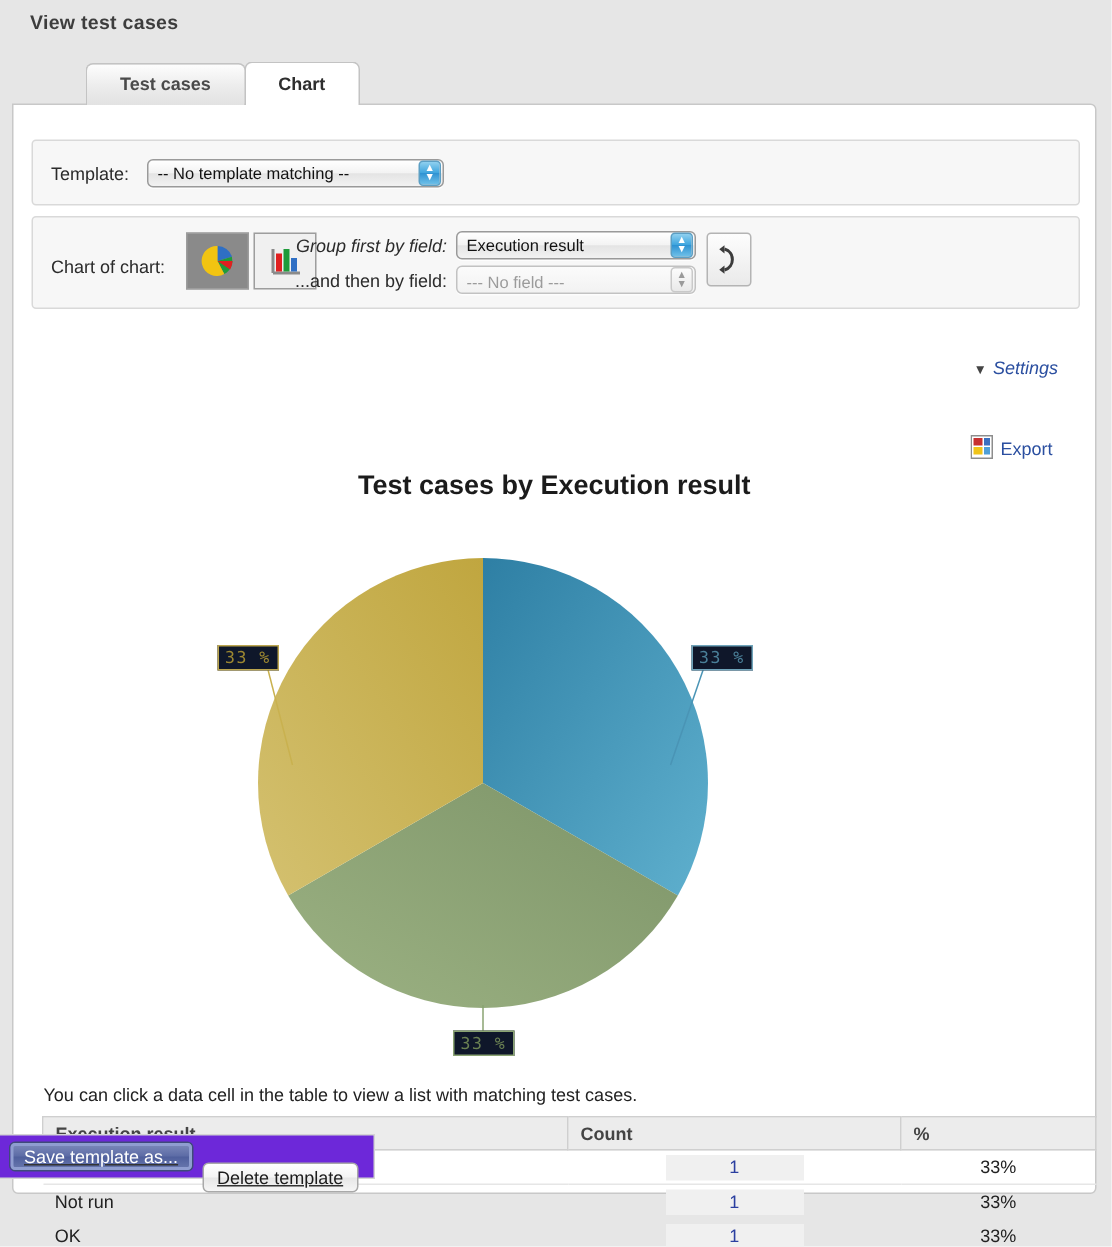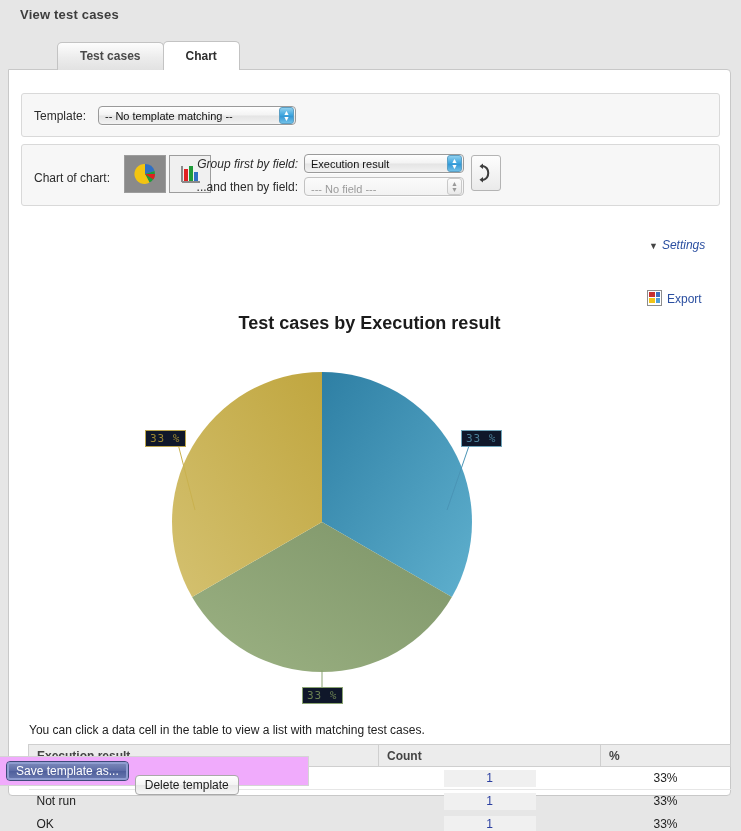--- a/index.html
+++ b/index.html
@@ -321,31 +321,32 @@
     color: #2b3fa0;
     height: 17px;
     line-height: 17px;
     cursor: pointer;
   }
   
   #bottom-bar {
     position: absolute;
     left: 0;
     top: 756px;
-    width: 309px;
+    width: 250px;
     height: 30px;
-    background: #f0abfc;
+    background: #6d28d9;
     border: 1px solid #d4d4d4;
     border-left: none;
     box-sizing: border-box;
     display: flex;
     align-items: center;
     padding-left: 6px;
     gap: 6px;
     z-index: 20;
+    text-decoration: underline;
   }
   .btn {
     height: 20px;
     line-height: 18px;
     padding: 0 9px;
     font-size: 12px;
     border-radius: 4px;
     box-sizing: border-box;
     cursor: pointer;
     white-space: nowrap;

